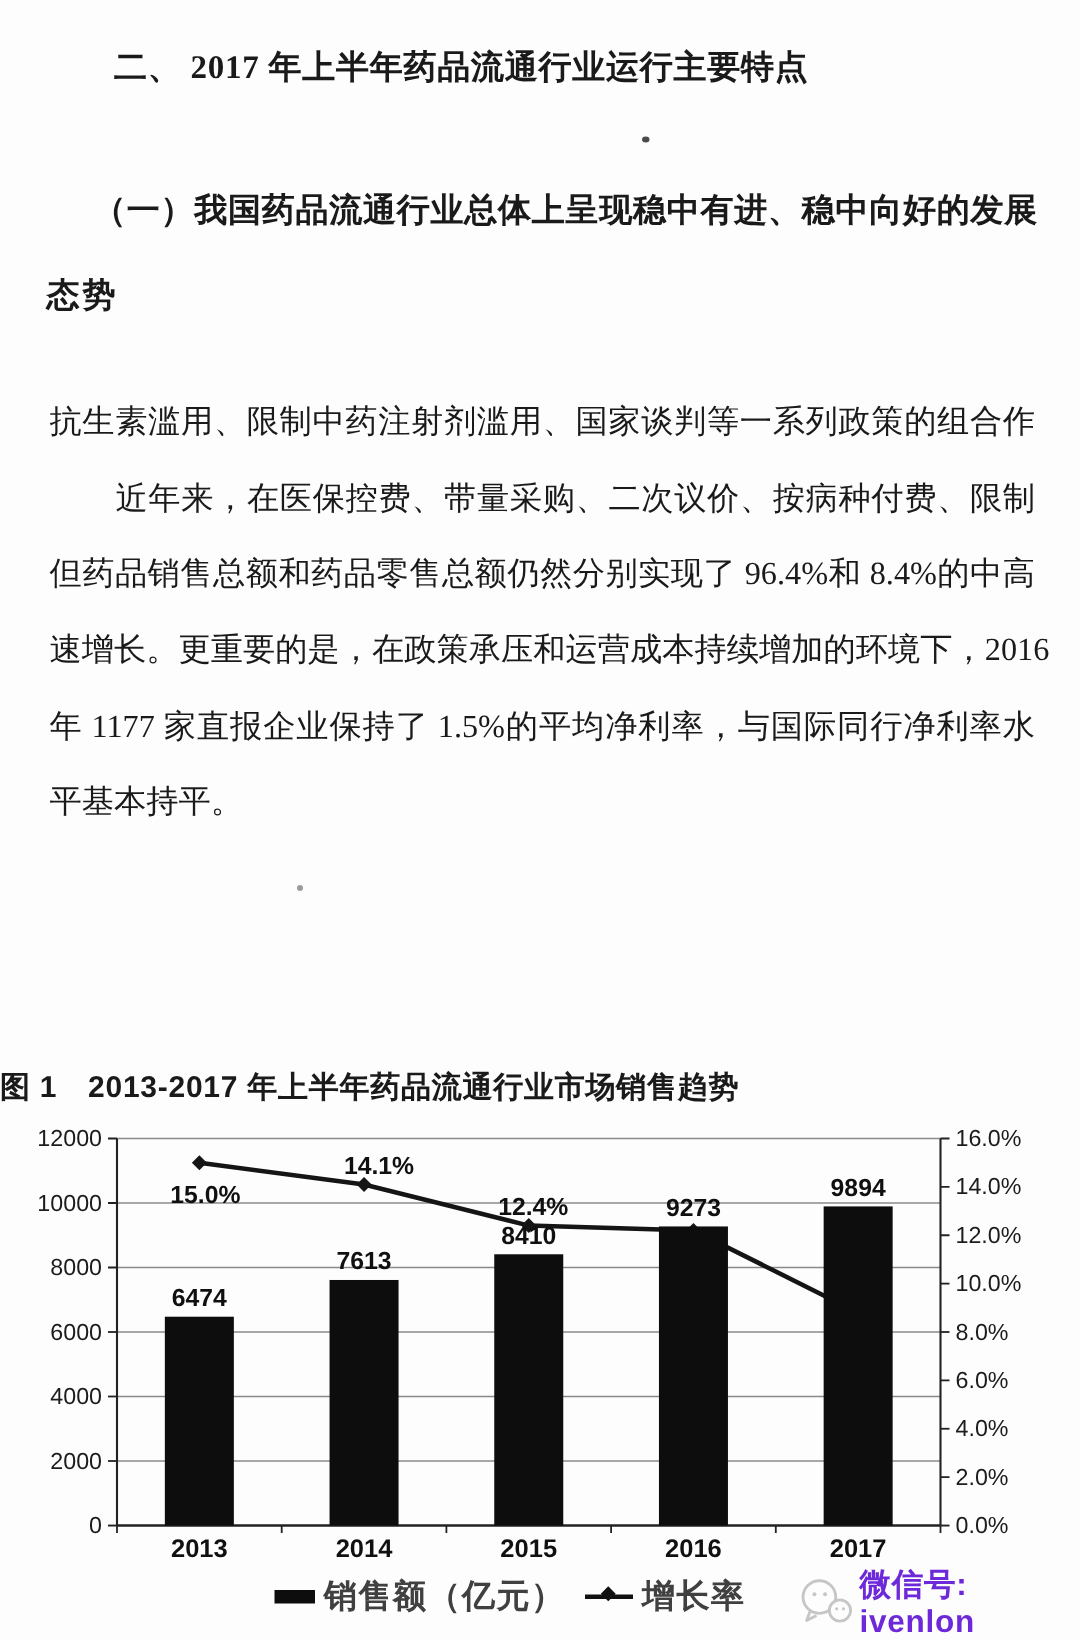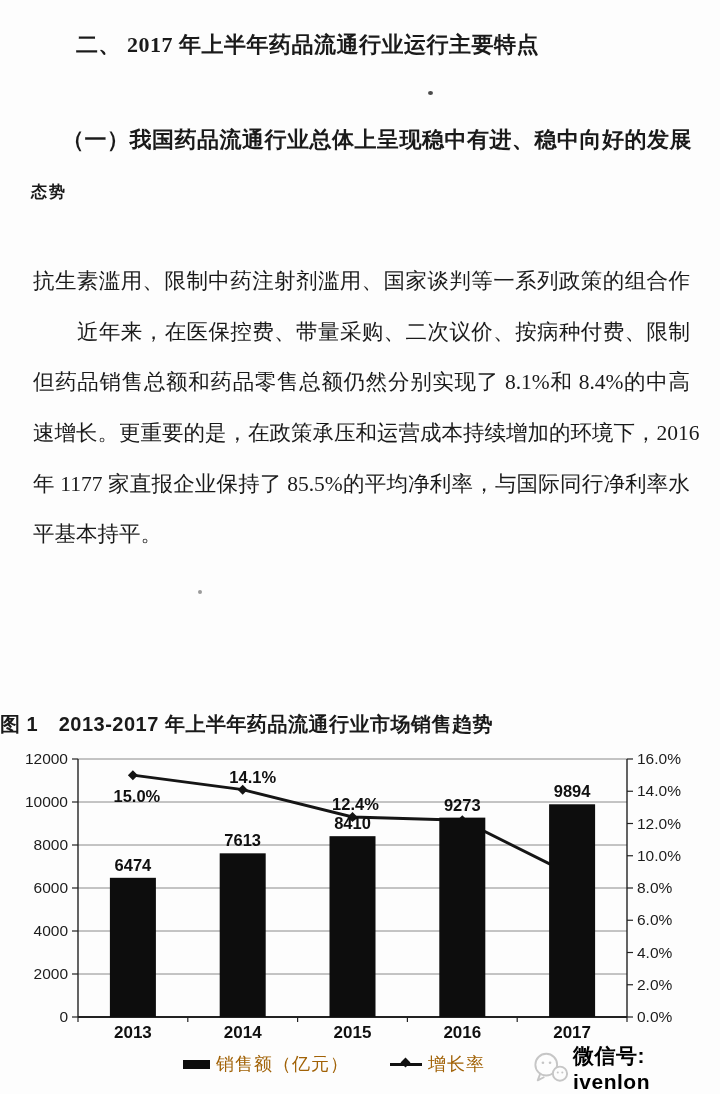--- a/index.html
+++ b/index.html
@@ -9,44 +9,44 @@
     font-family:"Liberation Serif", serif;
   }
   .abs{position:absolute;}
   .heading{
     left:76px;top:30px;font-size:22px;font-weight:bold;letter-spacing:.5px;white-space:nowrap;
   }
   .sub1{
     left:62px;top:125px;width:628px;font-size:22px;font-weight:bold;
     text-align:justify;text-align-last:justify;white-space:nowrap;letter-spacing:.5px;
   }
-  .sub2{left:31px;top:182px;font-size:16px;font-weight:bold;letter-spacing:2px;}
+  .sub2{left:31px;top:182px;font-size:22px;font-weight:bold;letter-spacing:2px;}
   .para{left:33px;top:256px;width:657px;}
   .pline{
     height:50.7px;line-height:50.7px;font-size:21.5px;
     text-align:justify;text-align-last:justify;white-space:nowrap;
   }
   .pline.first{padding-left:44px;width:613px;}
   .pline.last{text-align:left;text-align-last:left;}
   .fig-caption{
     left:0;top:711px;width:720px;
     font-family:"Liberation Sans", sans-serif;font-size:20px;font-weight:bold;letter-spacing:.5px;
   }
   .chart-svg{left:0;top:745px;}
   .tick{font:15.5px "Liberation Sans", sans-serif;fill:#1c1c1c;}
   .dlabel{font:600 16.5px "Liberation Sans", sans-serif;fill:#101010;}
   .xlabel{font:600 17px "Liberation Sans", sans-serif;fill:#101010;}
   .legend{left:0;top:1050px;width:720px;height:32px;font-family:"Liberation Sans", sans-serif;}
   .legend-item{position:absolute;display:flex;align-items:center;gap:6px;height:28px;}
-  .legend-item .lab{font-size:18px;font-weight:400;color:#a16207;letter-spacing:1px;}
+  .legend-item .lab{font-size:22px;font-weight:700;color:#404040;letter-spacing:1px;}
   .sw-bar{display:inline-block;width:27px;height:9px;background:#0d0d0d;}
   .sw-line{position:relative;display:inline-block;width:32px;height:3px;background:#111;}
   .sw-line i{position:absolute;left:12px;top:-3.5px;width:7px;height:7px;background:#111;transform:rotate(45deg);}
   .watermark{
-    left:533px;top:1042px;display:flex;align-items:center;gap:5px;color:#000000;
+    left:533px;top:1042px;display:flex;align-items:center;gap:5px;color:#6d28d9;
     font-family:"Liberation Sans", sans-serif;font-size:21px;font-weight:600;letter-spacing:.5px;
   }
   .speck1{left:428px;top:91px;width:5px;height:4px;background:#4a4a4a;border-radius:50%;}
   .speck2{left:198px;top:590px;width:4px;height:4px;background:#9b9b9b;border-radius:50%;}
 </style>
 </head>
 <body>
 
 <div class="page">
 
@@ -54,23 +54,23 @@
   <div class="abs speck2"></div>
 
   <div class="abs heading">二、 2017 年上半年药品流通行业运行主要特点</div>
 
   <div class="abs sub1">（一）我国药品流通行业总体上呈现稳中有进、稳中向好的发展</div>
   <div class="abs sub2">态势</div>
 
   <div class="abs para">
     <div class="pline">抗生素滥用、限制中药注射剂滥用、国家谈判等一系列政策的组合作</div>
     <div class="pline first">近年来，在医保控费、带量采购、二次议价、按病种付费、限制</div>
-    <div class="pline">但药品销售总额和药品零售总额仍然分别实现了 8.1%和 8.4%的中高</div>
+    <div class="pline">但药品销售总额和药品零售总额仍然分别实现了 96.4%和 8.4%的中高</div>
     <div class="pline">速增长。更重要的是，在政策承压和运营成本持续增加的环境下，2016</div>
-    <div class="pline">年 1177 家直报企业保持了 85.5%的平均净利率，与国际同行净利率水</div>
+    <div class="pline">年 1177 家直报企业保持了 1.5%的平均净利率，与国际同行净利率水</div>
     <div class="pline last">平基本持平。</div>
   </div>
 
   <div class="abs fig-caption">图 1　2013-2017 年上半年药品流通行业市场销售趋势</div>
 
   <svg class="abs chart-svg" width="720" height="300" viewBox="0 0 720 300">
       <line x1="78" y1="229" x2="627" y2="229" stroke="#8a8a8a" stroke-width="1"></line>
       <line x1="78" y1="186" x2="627" y2="186" stroke="#8a8a8a" stroke-width="1"></line>
       <line x1="78" y1="143" x2="627" y2="143" stroke="#8a8a8a" stroke-width="1"></line>
       <line x1="78" y1="100" x2="627" y2="100" stroke="#8a8a8a" stroke-width="1"></line>

